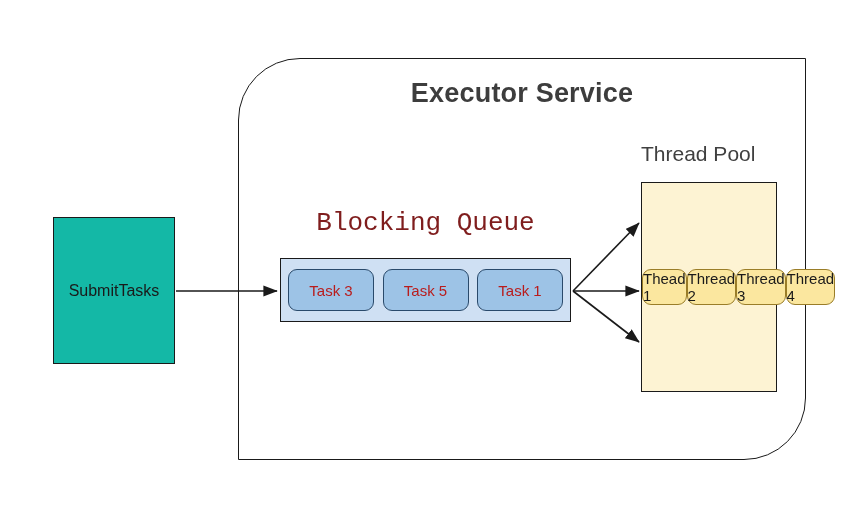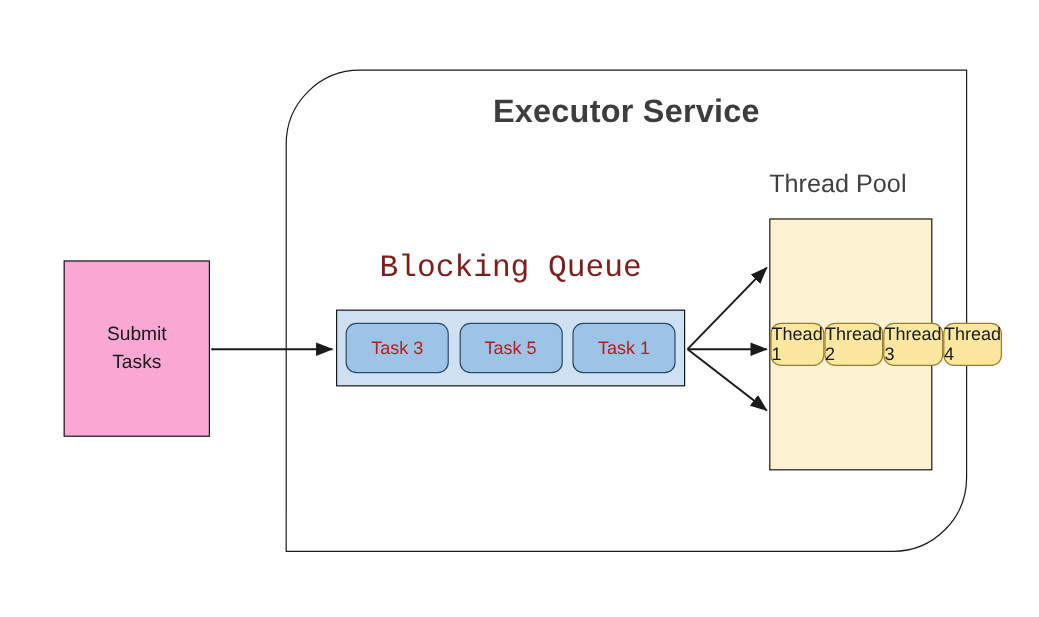--- a/index.html
+++ b/index.html
@@ -50,25 +50,25 @@
     letter-spacing: 0.2px;
   }
 
   
   .submit-box {
     position: absolute;
     left: 53px;
     top: 217px;
     width: 122px;
     height: 147px;
-    background: #f9a8d4;
-    border: 1.6px solid #1a1a1a;
-    box-sizing: border-box;
-    display: flex;
-    flex-direction: column;
+    background: #14b8a6;
+    border: 1.6px solid #1a1a1a;
+    box-sizing: border-box;
+    display: flex;
+    flex-direction: row;
     align-items: center;
     justify-content: center;
     font-size: 16px;
     color: #1a1a1a;
     line-height: 1.45;
   }
 
   
   .queue-label {
     position: absolute;

